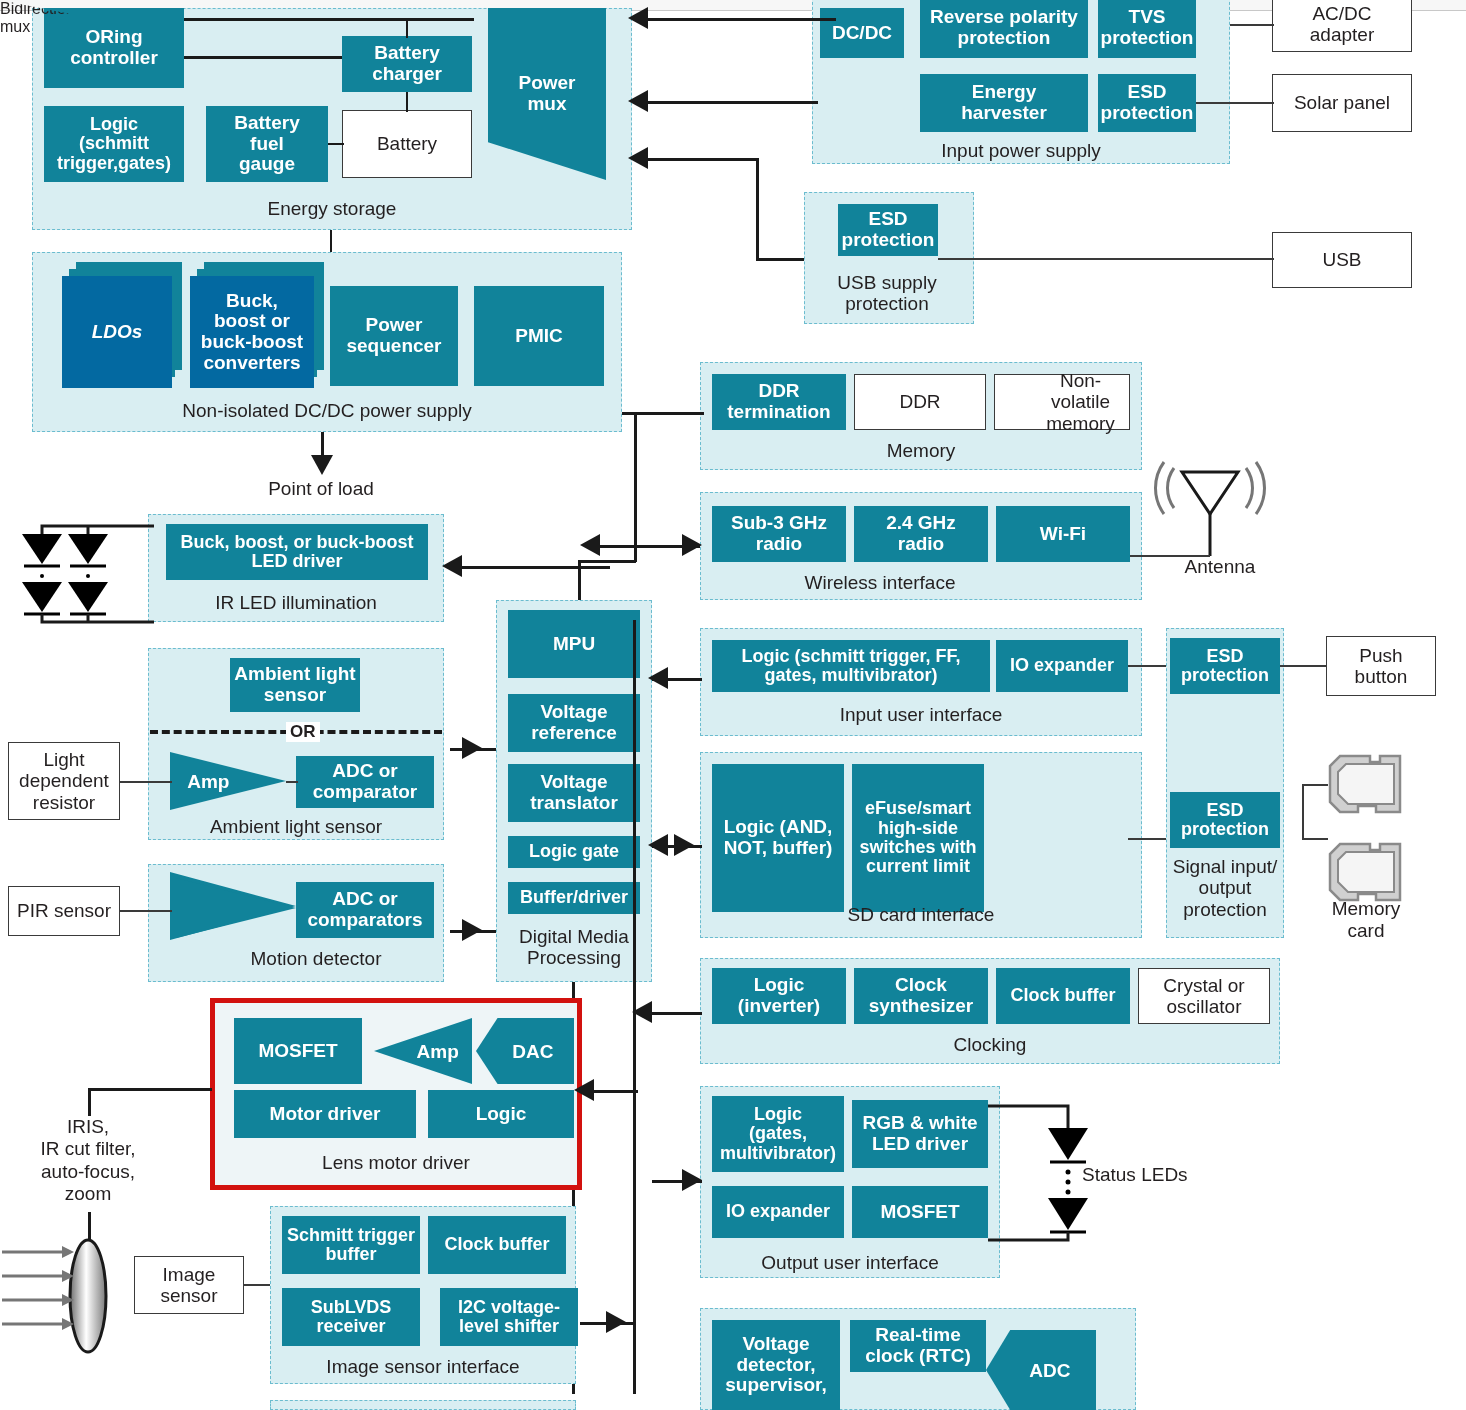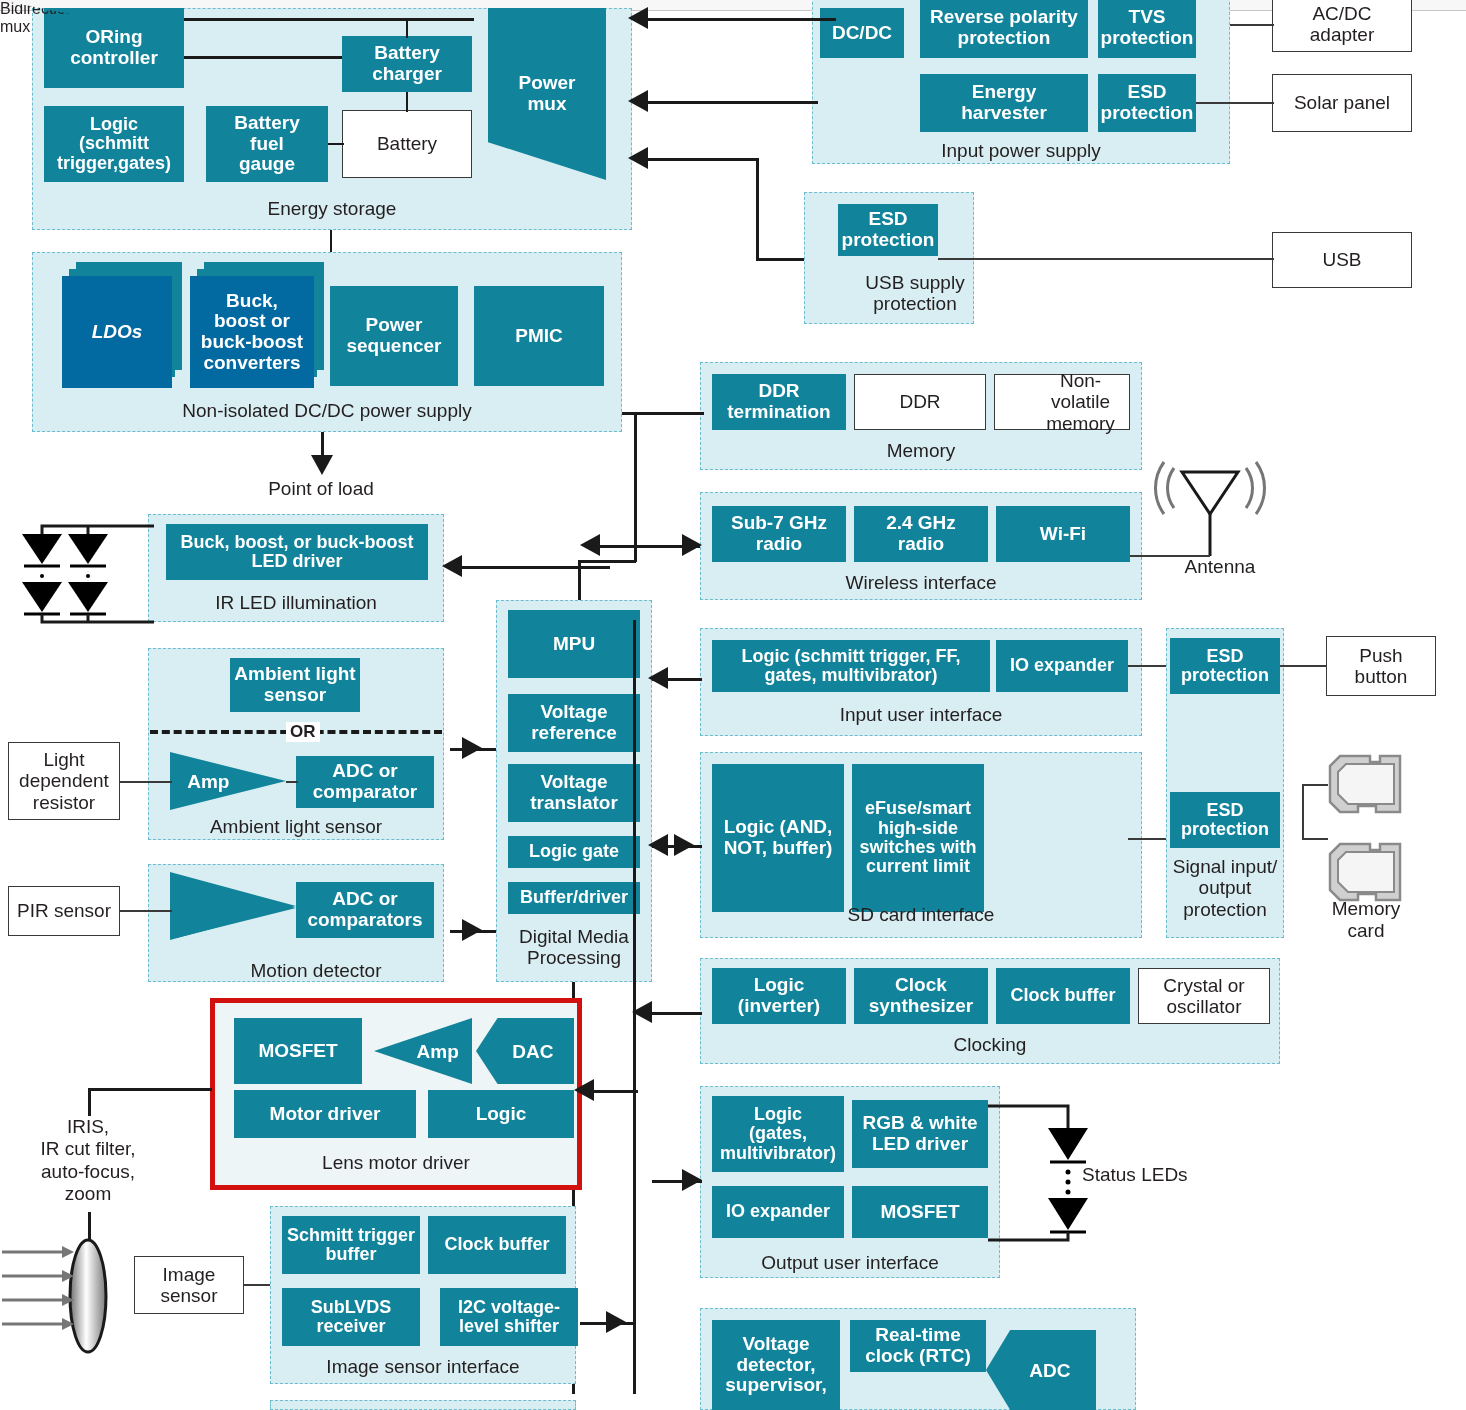--- a/index.html
+++ b/index.html
@@ -129,21 +129,21 @@
   <div class="h" style="left:648px;top:101px;width:170px;"></div>
   <div class="ar ar-l" style="left:628px;top:90px;"></div>
   <div class="h" style="left:648px;top:158px;width:110px;"></div>
   <div class="ar ar-l" style="left:628px;top:147px;"></div>
   <div class="v" style="left:756px;top:158px;height:102px;"></div>
   <div class="h" style="left:756px;top:258px;width:86px;"></div>
 
   <div class="grp" style="left:804px;top:192px;width:170px;height:132px;"></div>
   <div class="blk" style="left: 838px; top: 204px; width: 100px; height: 52px; white-space: pre-line;">ESD
 protection</div>
-  <div class="cap" style="left:804px;top:272px;width:166px;white-space:pre-line;padding-left:28px;">USB supply
+  <div class="cap" style="left:804px;top:272px;width:166px;white-space:pre-line;">USB supply
 protection</div>
   <div class="thin-h" style="left:938px;top:258px;width:336px;"></div>
 
   <div class="grp" style="left:32px;top:252px;width:590px;height:180px;"></div>
 
   <div class="stack" style="left:62px;top:262px;width:120px;height:124px;font-style:italic;">
     <div class="sh" style="left:14px;top:0;width:106px;height:108px;"></div>
     <div class="sh" style="left:7px;top:7px;width:106px;height:108px;"></div>
     <div class="front" style="left:0;top:14px;width:106px;height:108px;">LDOs</div>
   </div>
@@ -174,26 +174,26 @@
   <div class="grp" style="left:700px;top:362px;width:442px;height:108px;"></div>
   <div class="blk" style="left: 712px; top: 374px; width: 134px; height: 56px; white-space: pre-line;">DDR
 termination</div>
   <div class="wblk" style="left:854px;top:374px;width:132px;height:56px;">DDR</div>
   <div class="wblk" style="left: 994px; top: 374px; width: 136px; height: 56px; white-space: pre-line; padding-left: 40px;">Non-volatile
 memory</div>
   <div class="cap" style="left:700px;top:440px;width:442px;">Memory</div>
   <div class="h" style="left:634px;top:412px;width:70px;"></div>
 
   <div class="grp" style="left:700px;top:492px;width:442px;height:108px;"></div>
-  <div class="blk" style="left: 712px; top: 506px; width: 134px; height: 56px; white-space: pre-line;">Sub-7 GHz
+  <div class="blk" style="left: 712px; top: 506px; width: 134px; height: 56px; white-space: pre-line;">Sub-3 GHz
 radio</div>
   <div class="blk" style="left: 854px; top: 506px; width: 134px; height: 56px; white-space: pre-line;">2.4 GHz
 radio</div>
   <div class="blk" style="left:996px;top:506px;width:134px;height:56px;">Wi-Fi</div>
-  <div class="cap" style="left:700px;top:572px;width:442px;">Wireless interface</div>
+  <div class="cap" style="left:659px;top:572px;width:442px;">Wireless interface</div>
 
   <svg class="ic" style="left:1150px;top:462px;width:120px;height:100px;" viewBox="0 0 120 100">
     <polygon points="32,10 88,10 60,52" fill="none" stroke="#1a1a1a" stroke-width="3"></polygon>
     <line x1="60" y1="52" x2="60" y2="94" stroke="#1a1a1a" stroke-width="3"></line>
     <path d="M24 6 A 34 34 0 0 0 24 46" fill="none" stroke="#767676" stroke-width="3"></path>
     <path d="M14 0 A 44 44 0 0 0 14 52" fill="none" stroke="#767676" stroke-width="3"></path>
     <path d="M96 6 A 34 34 0 0 1 96 46" fill="none" stroke="#767676" stroke-width="3"></path>
     <path d="M106 0 A 44 44 0 0 1 106 52" fill="none" stroke="#767676" stroke-width="3"></path>
   </svg>
   <div class="lbl" style="left:1150px;top:556px;width:140px;">Antenna</div>
@@ -248,21 +248,21 @@
   <div class="h" style="left:450px;top:748px;width:142px;"></div>
   <div class="ar ar-r" style="left:462px;top:737px;"></div>
 
   <div class="grp" style="left:148px;top:864px;width:296px;height:118px;"></div>
   <div class="amp" style="left:170px;top:872px;width:126px;height:68px;">
       <span class="t">Amps</span>
     </div>
   <div class="amp" style="left:176px;top:878px;width:120px;height:60px;background:#11839a;"></div>
   <div class="blk" style="left: 296px; top: 882px; width: 138px; height: 56px; white-space: pre-line;">ADC or
 comparators</div>
-  <div class="cap" style="left:148px;top:948px;width:336px;margin-top:12px;">Motion detector</div>
+  <div class="cap" style="left:148px;top:948px;width:336px;">Motion detector</div>
   <div class="wblk" style="left:8px;top:886px;width:112px;height:50px;">PIR sensor</div>
   <div class="thin-h" style="left:120px;top:910px;width:52px;"></div>
 
   <div class="h" style="left:450px;top:930px;width:142px;"></div>
   <div class="ar ar-r" style="left:462px;top:919px;"></div>
 
   <div class="grp" style="left:496px;top:600px;width:156px;height:382px;"></div>
   <div class="blk" style="left:508px;top:610px;width:132px;height:68px;">MPU</div>
   <div class="blk" style="left: 508px; top: 694px; width: 132px; height: 58px; white-space: pre-line;">Voltage
 reference</div>

